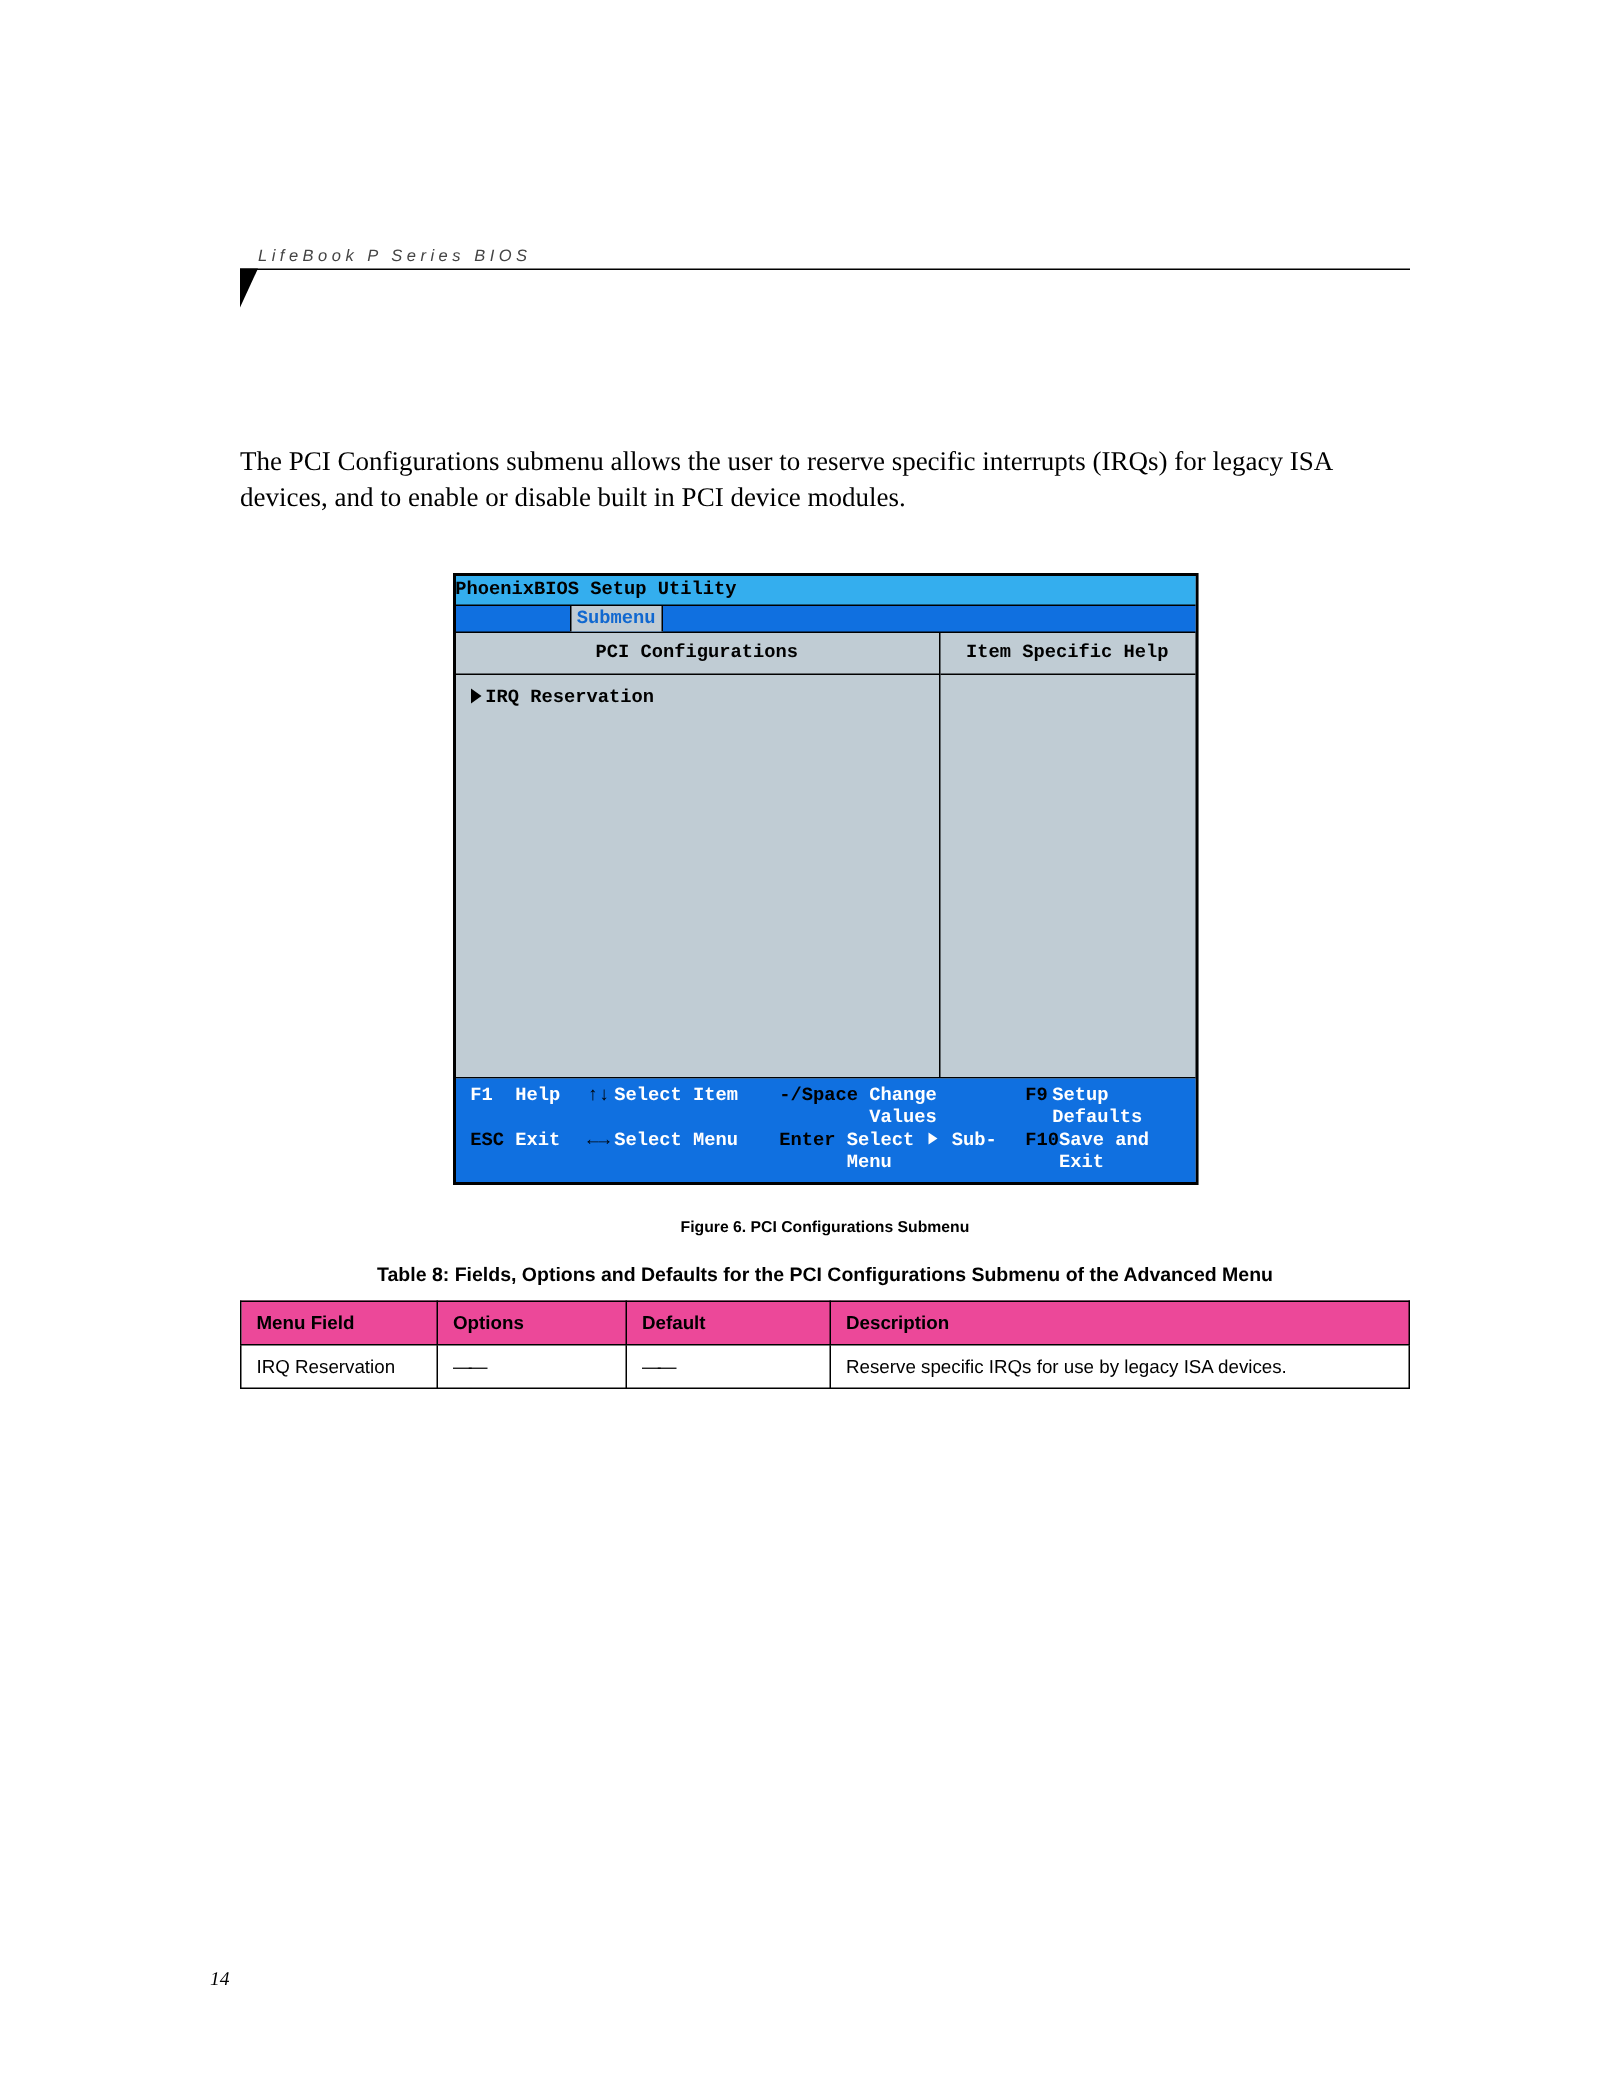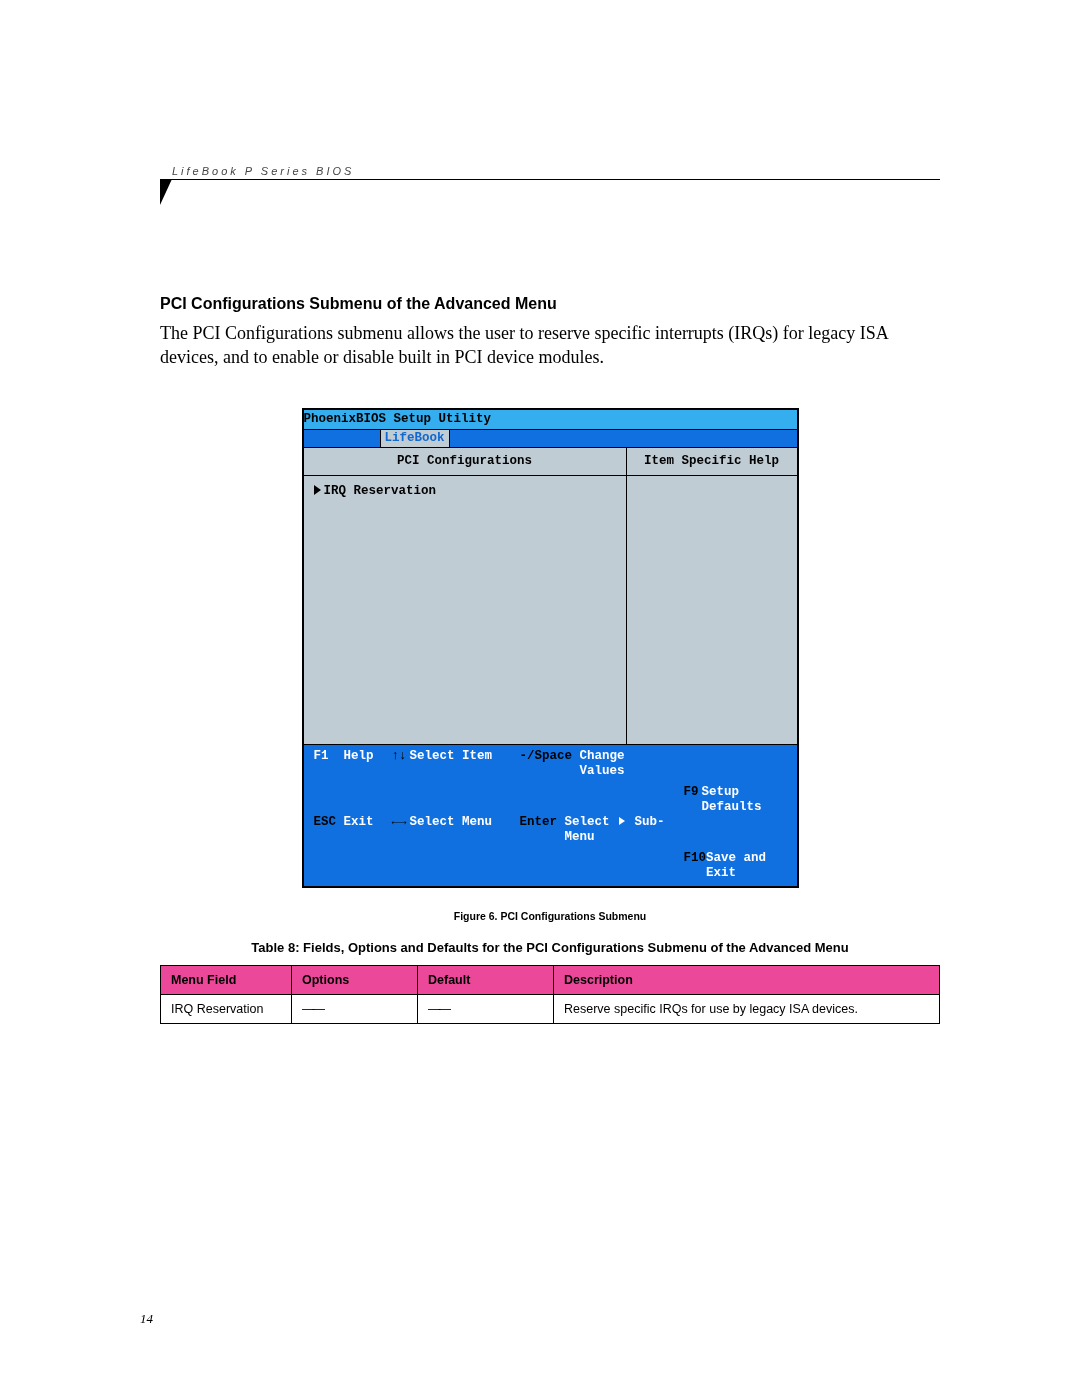--- a/index.html
+++ b/index.html
@@ -157,21 +157,21 @@
   .fk { color: #fff; width: 30px; font-weight: bold;}
   .flabel { color: #fff; font-weight: bold; margin-right: 12px; }
   .arrows { color: #000; font-weight: bold; width: 18px; }
   .sel { color: #fff; font-weight: bold; margin-right: 12px; }
   .mid-k { color: #000; font-weight: bold; }
   .mid-l { color: #fff; font-weight: bold; margin-right: 12px; }
   .fk2 { color: #000; font-weight: bold; width: 26px; }
   .col1 { width: 78px; display:flex;}
   .col2 { width: 128px; display:flex;}
   .col3 { width: 164px; display:flex;}
-  .col4 { flex:1; display:flex;margin-top:36px;}
+  .col4 { flex:1; display:flex;}
   .tri-right-white {
     display: inline-block;
     width: 0; height: 0;
     border-top: 4px solid transparent;
     border-bottom: 4px solid transparent;
     border-left: 6px solid #fff;
     vertical-align: 0px;
     margin: 0 2px;
   }
   .caption {
@@ -219,29 +219,28 @@
 <div class="page">
 
   <div class="header-rule-area">
     <div class="header-label">LifeBook P Series BIOS</div>
     <div class="rule-wrap">
       <div class="rule-line"></div>
       <div class="rule-tri"></div>
     </div>
   </div>
 
-  <h2 class="section-title">PCI Configurations Submenu of the Advanced Menu</h2>
   <p class="body-text">The PCI Configurations submenu allows the user to reserve specific interrupts (IRQs) for legacy ISA devices, and to enable or disable built in PCI device modules.</p>
 
   <div class="bios-wrap">
     <div class="bios">
       <div class="bios-title">PhoenixBIOS Setup Utility</div>
       <div class="bios-tabs">
         <div class="tab-spacer"></div>
-        <div class="tab-active">LifeBook</div>
+        <div class="tab-active">Submenu</div>
       </div>
       <div class="bios-body">
         <div class="bios-left">
           <div class="bios-left-head">PCI Configurations</div>
           <div class="bios-left-content">
             <div class="menu-item">
               <span class="tri-right"></span><span>IRQ Reservation</span>
             </div>
           </div>
         </div>

